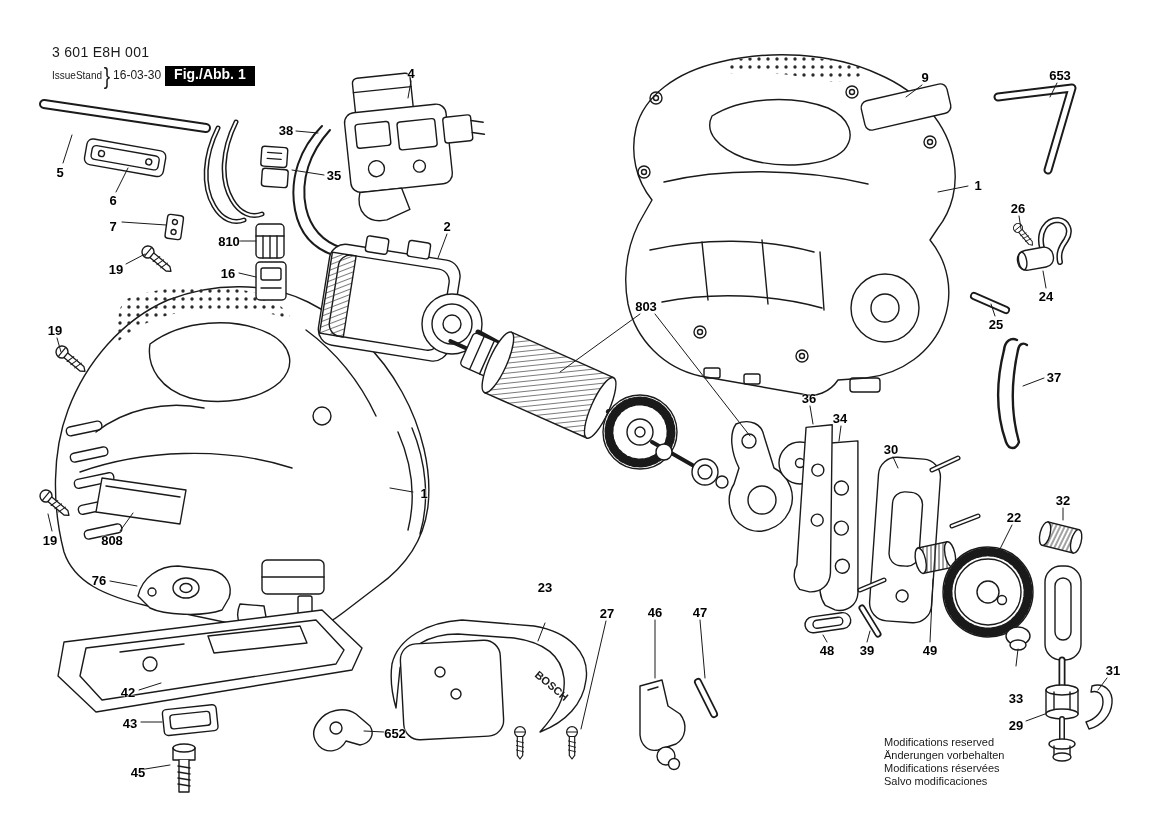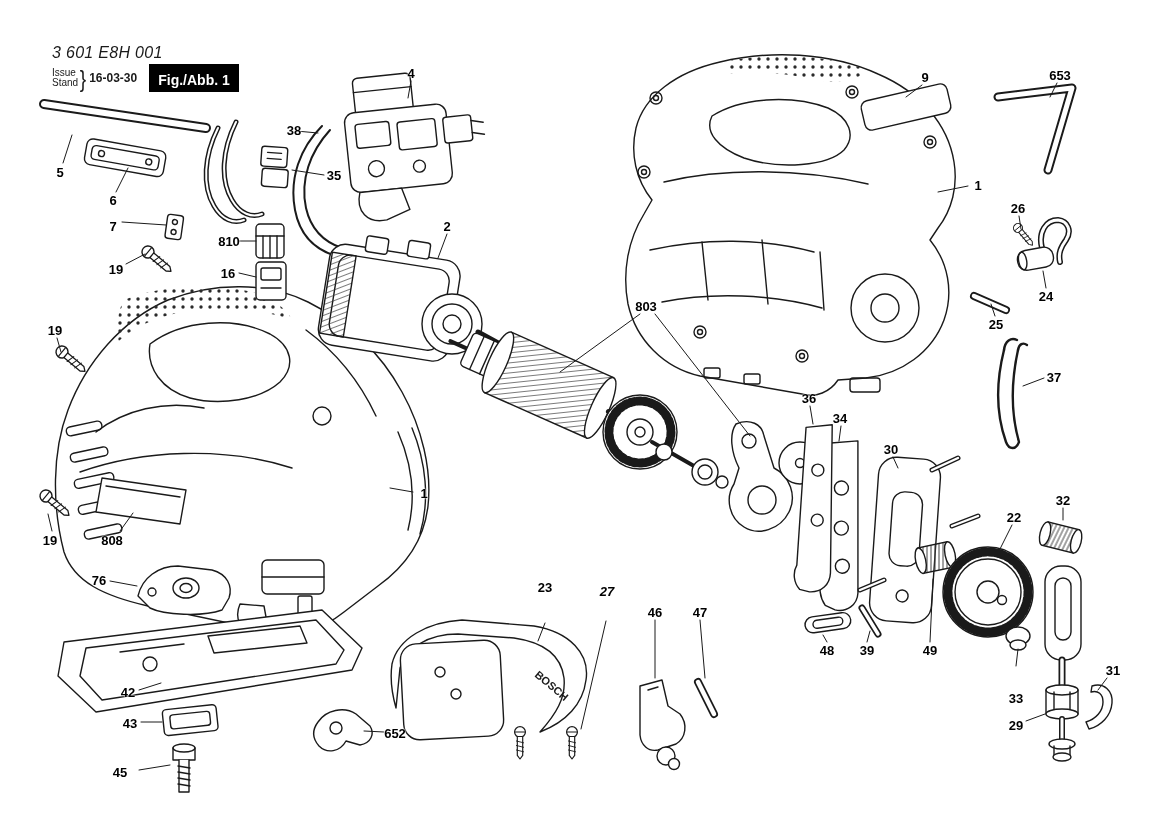--- a/index.html
+++ b/index.html
@@ -3,26 +3,26 @@
 <meta charset="utf-8">
 <style>
   html,body{margin:0;padding:0;background:#ffffff;}
   .page{
     position:relative;width:1169px;height:826px;background:#ffffff;overflow:hidden;
     font-family:"Liberation Sans", sans-serif;color:#1a1a1a;
   }
   svg{position:absolute;left:0;top:0;}
   
   .title-block{position:absolute;left:52px;top:44px;line-height:1.15;}
-  .doc-no{font-size:16px;letter-spacing:.3px;font-style:italic;}
+  .doc-no{font-size:14px;letter-spacing:.3px;}
   .issue-row{display:flex;align-items:center;margin-top:2px;}
-  .issue-labels{display:flex;flex-direction:column;font-size:10px;line-height:10px;}
+  .issue-labels{display:flex;flex-direction:row;font-size:10px;line-height:10px;}
   .brace{font-size:24px;font-weight:400;margin:0 2px 0 1px;transform:scaleX(.8);}
-  .issue-date{font-size:12px;margin-right:12px;font-weight:bold;}
-  .fig-box{background:#000;color:#fff;font-weight:bold;font-size:14px;padding:8px 9px 4px;}
+  .issue-date{font-size:12px;margin-right:4px;}
+  .fig-box{background:#000;color:#fff;font-weight:bold;font-size:14px;padding:0 9px 4px;}
   
   .callout{
     position:absolute;transform:translate(-50%,-50%);
     font-size:13px;font-weight:bold;color:#000;white-space:nowrap;
     text-shadow:0 0 2px #fff,0 0 2px #fff;
   }
   
   .mods-note{position:absolute;left:884px;top:736px;font-size:11px;line-height:13px;}
   .mods-note div{white-space:nowrap;}
 </style>
@@ -456,21 +456,21 @@
   </div>
 
   <div id="callouts">
       <div class="callout" style="left: 60px; top: 172px;">5</div>
       <div class="callout" style="left: 113px; top: 200px;">6</div>
       <div class="callout" style="left: 113px; top: 226px;">7</div>
       <div class="callout" style="left: 116px; top: 269px;">19</div>
       <div class="callout" style="left: 55px; top: 330px;">19</div>
       <div class="callout" style="left: 50px; top: 540px;">19</div>
       <div class="callout" style="left: 112px; top: 540px;">808</div>
-      <div class="callout" style="left: 294px; top: 130px; text-align: center;">38</div>
+      <div class="callout" style="left: 286px; top: 130px; text-align: center;">38</div>
       <div class="callout" style="left: 334px; top: 175px;">35</div>
       <div class="callout" style="left: 229px; top: 241px;">810</div>
       <div class="callout" style="left: 228px; top: 273px;">16</div>
       <div class="callout" style="left: 411px; top: 73px;">4</div>
       <div class="callout" style="left: 447px; top: 226px;">2</div>
       <div class="callout" style="left: 646px; top: 306px;">803</div>
       <div class="callout" style="left: 925px; top: 77px;">9</div>
       <div class="callout" style="left: 1060px; top: 75px;">653</div>
       <div class="callout" style="left: 978px; top: 185px;">1</div>
       <div class="callout" style="left: 1018px; top: 208px;">26</div>
@@ -479,28 +479,34 @@
       <div class="callout" style="left: 1054px; top: 377px;">37</div>
       <div class="callout" style="left: 809px; top: 398px;">36</div>
       <div class="callout" style="left: 840px; top: 418px;">34</div>
       <div class="callout" style="left: 891px; top: 449px;">30</div>
       <div class="callout" style="left: 1014px; top: 517px;">22</div>
       <div class="callout" style="left: 1063px; top: 500px;">32</div>
       <div class="callout" style="left: 424px; top: 493px;">1</div>
       <div class="callout" style="left: 99px; top: 580px;">76</div>
       <div class="callout" style="left: 128px; top: 692px;">42</div>
       <div class="callout" style="left: 130px; top: 723px;">43</div>
-      <div class="callout" style="left: 120px; top: 772px;">45</div>
+      <div class="callout" style="left: 138px; top: 772px;">45</div>
       <div class="callout" style="left: 395px; top: 733px;">652</div>
       <div class="callout" style="left: 545px; top: 587px;">23</div>
-      <div class="callout" style="left: 607px; top: 591px; font-style: italic;">27</div>
+      <div class="callout" style="left: 607px; top: 613px;">27</div>
       <div class="callout" style="left: 655px; top: 612px; text-align: center;">46</div>
       <div class="callout" style="left: 700px; top: 612px;">47</div>
       <div class="callout" style="left: 827px; top: 650px;">48</div>
       <div class="callout" style="left: 867px; top: 650px;">39</div>
       <div class="callout" style="left: 930px; top: 650px;">49</div>
       <div class="callout" style="left: 1016px; top: 674px; margin-top: 24px;">33</div>
       <div class="callout" style="left: 1016px; top: 725px;">29</div>
       <div class="callout" style="left: 1113px; top: 670px;">31</div>
     </div>
 
+  <div class="mods-note">
+    <div>Modifications reserved</div>
+    <div>Änderungen vorbehalten</div>
+    <div>Modifications réservées</div>
+    <div>Salvo modificaciones</div>
+  </div>
 
 </div>
 
 </body></html>

